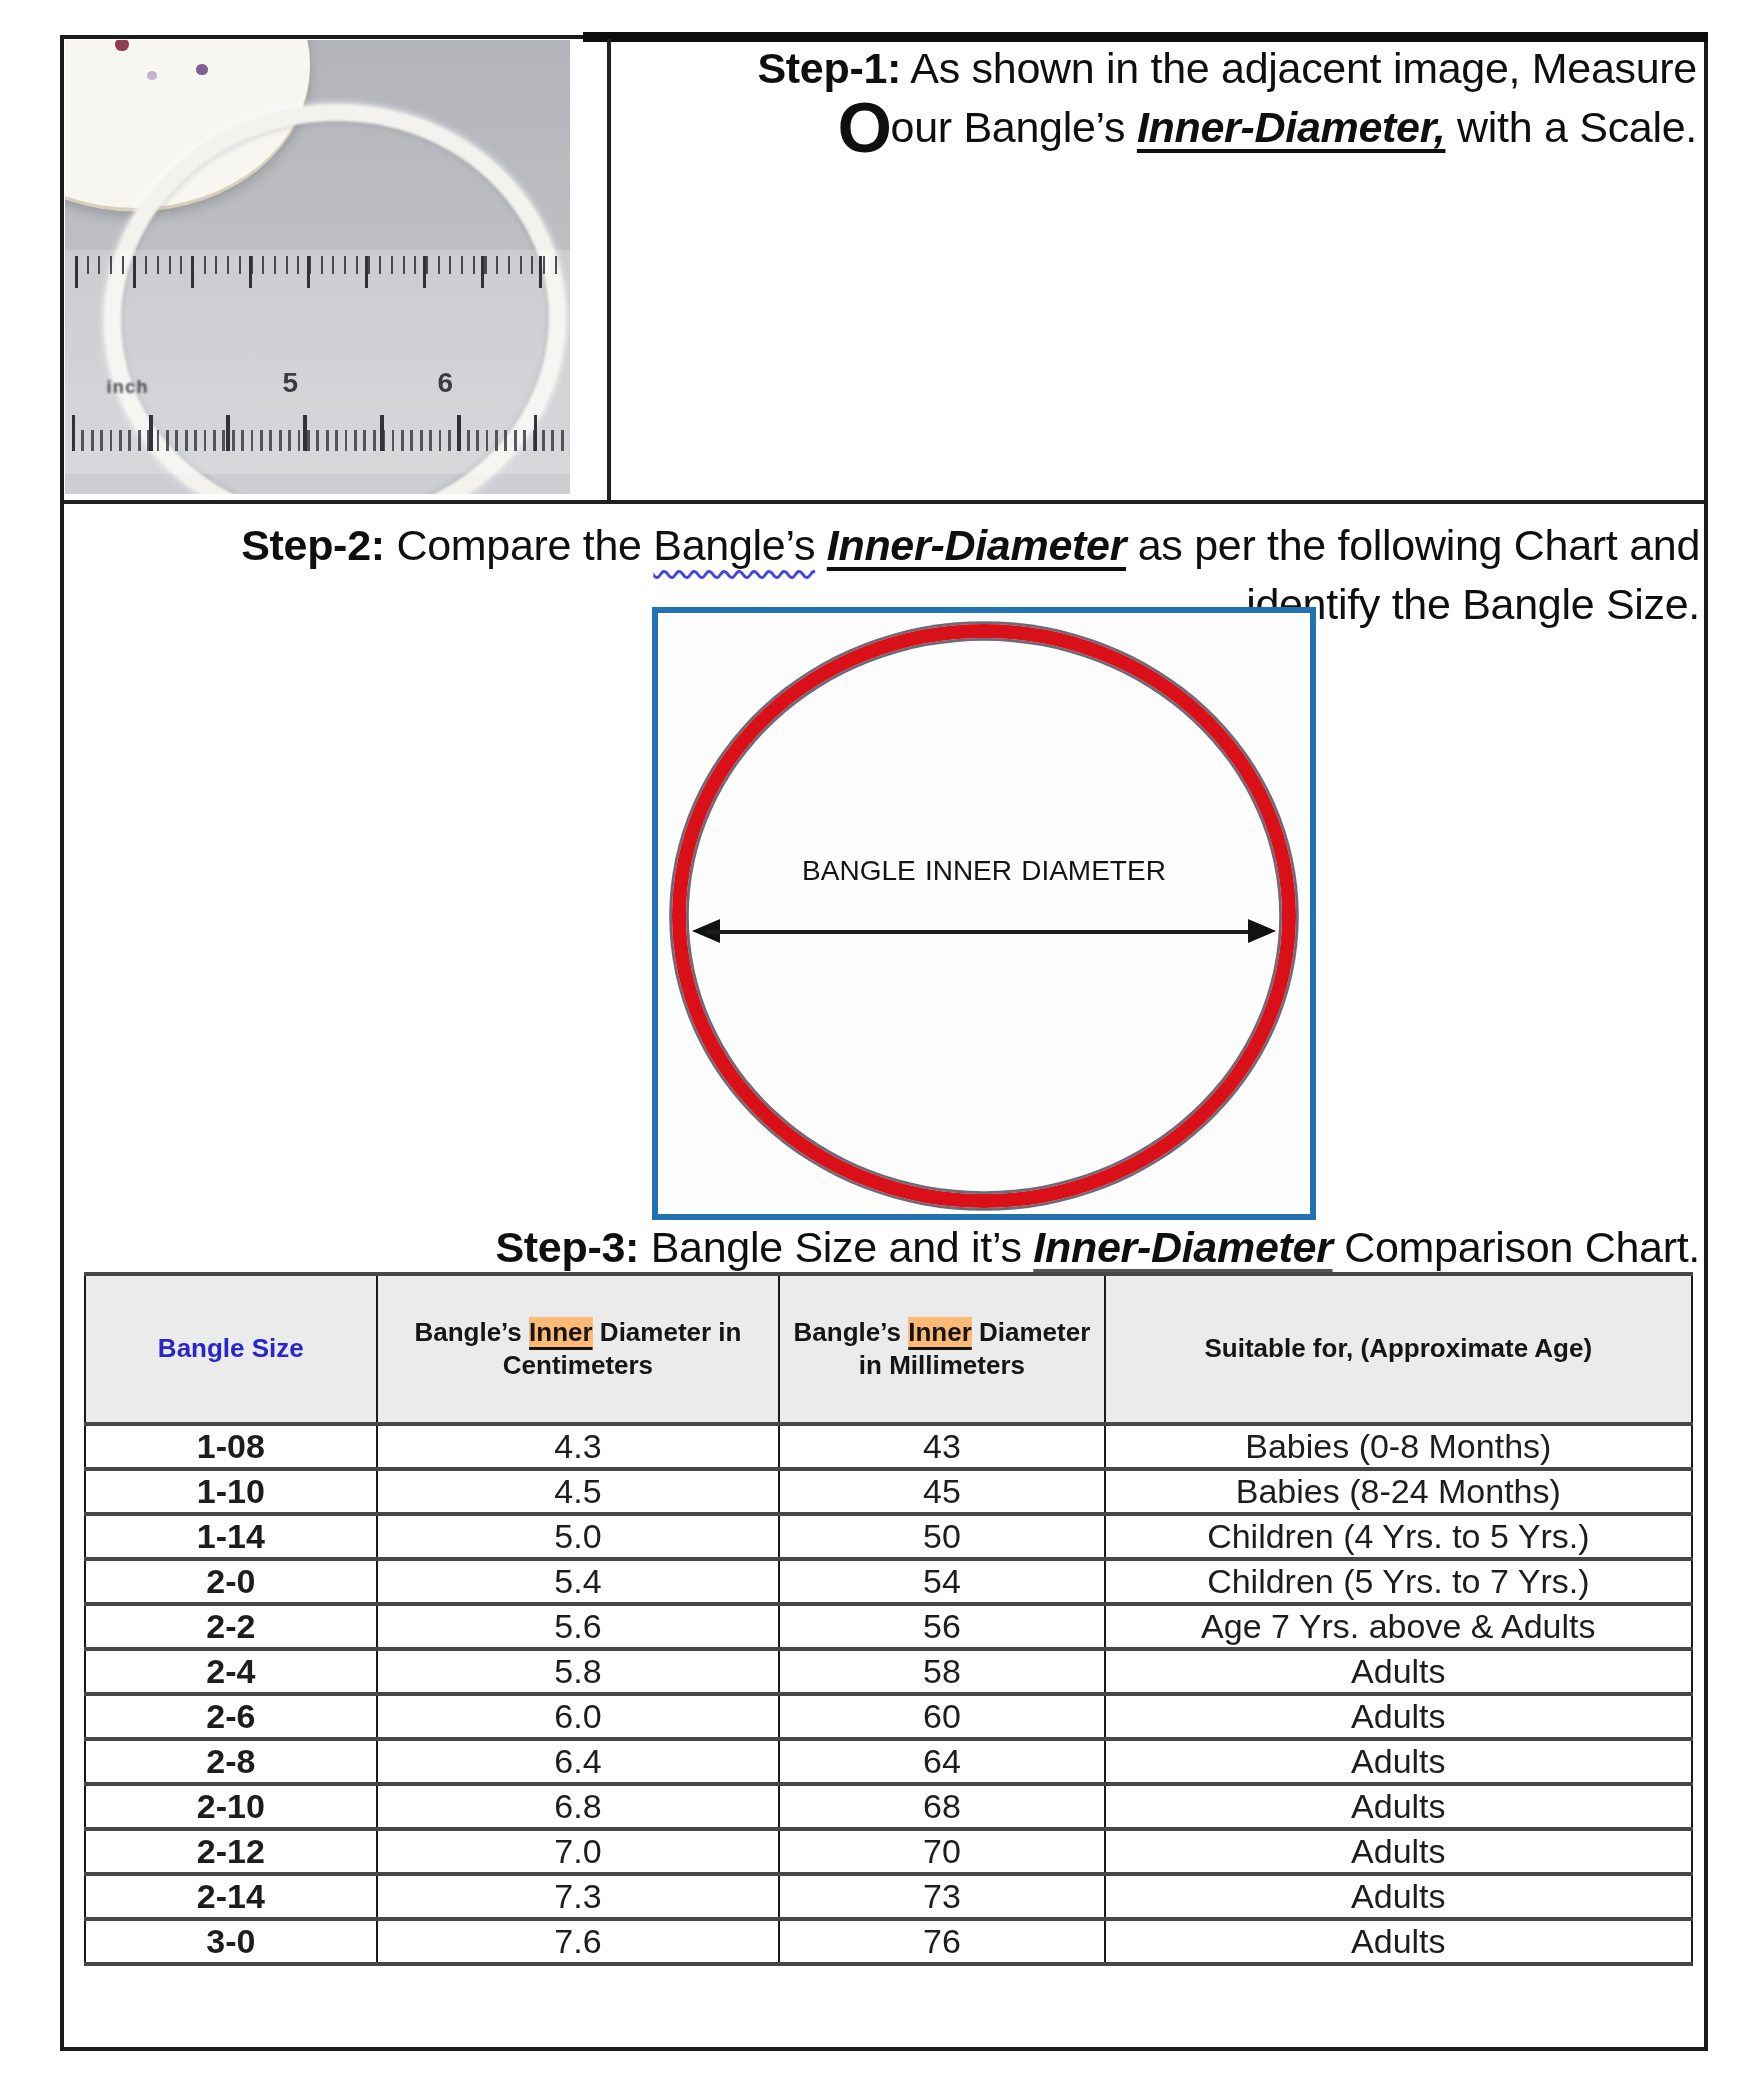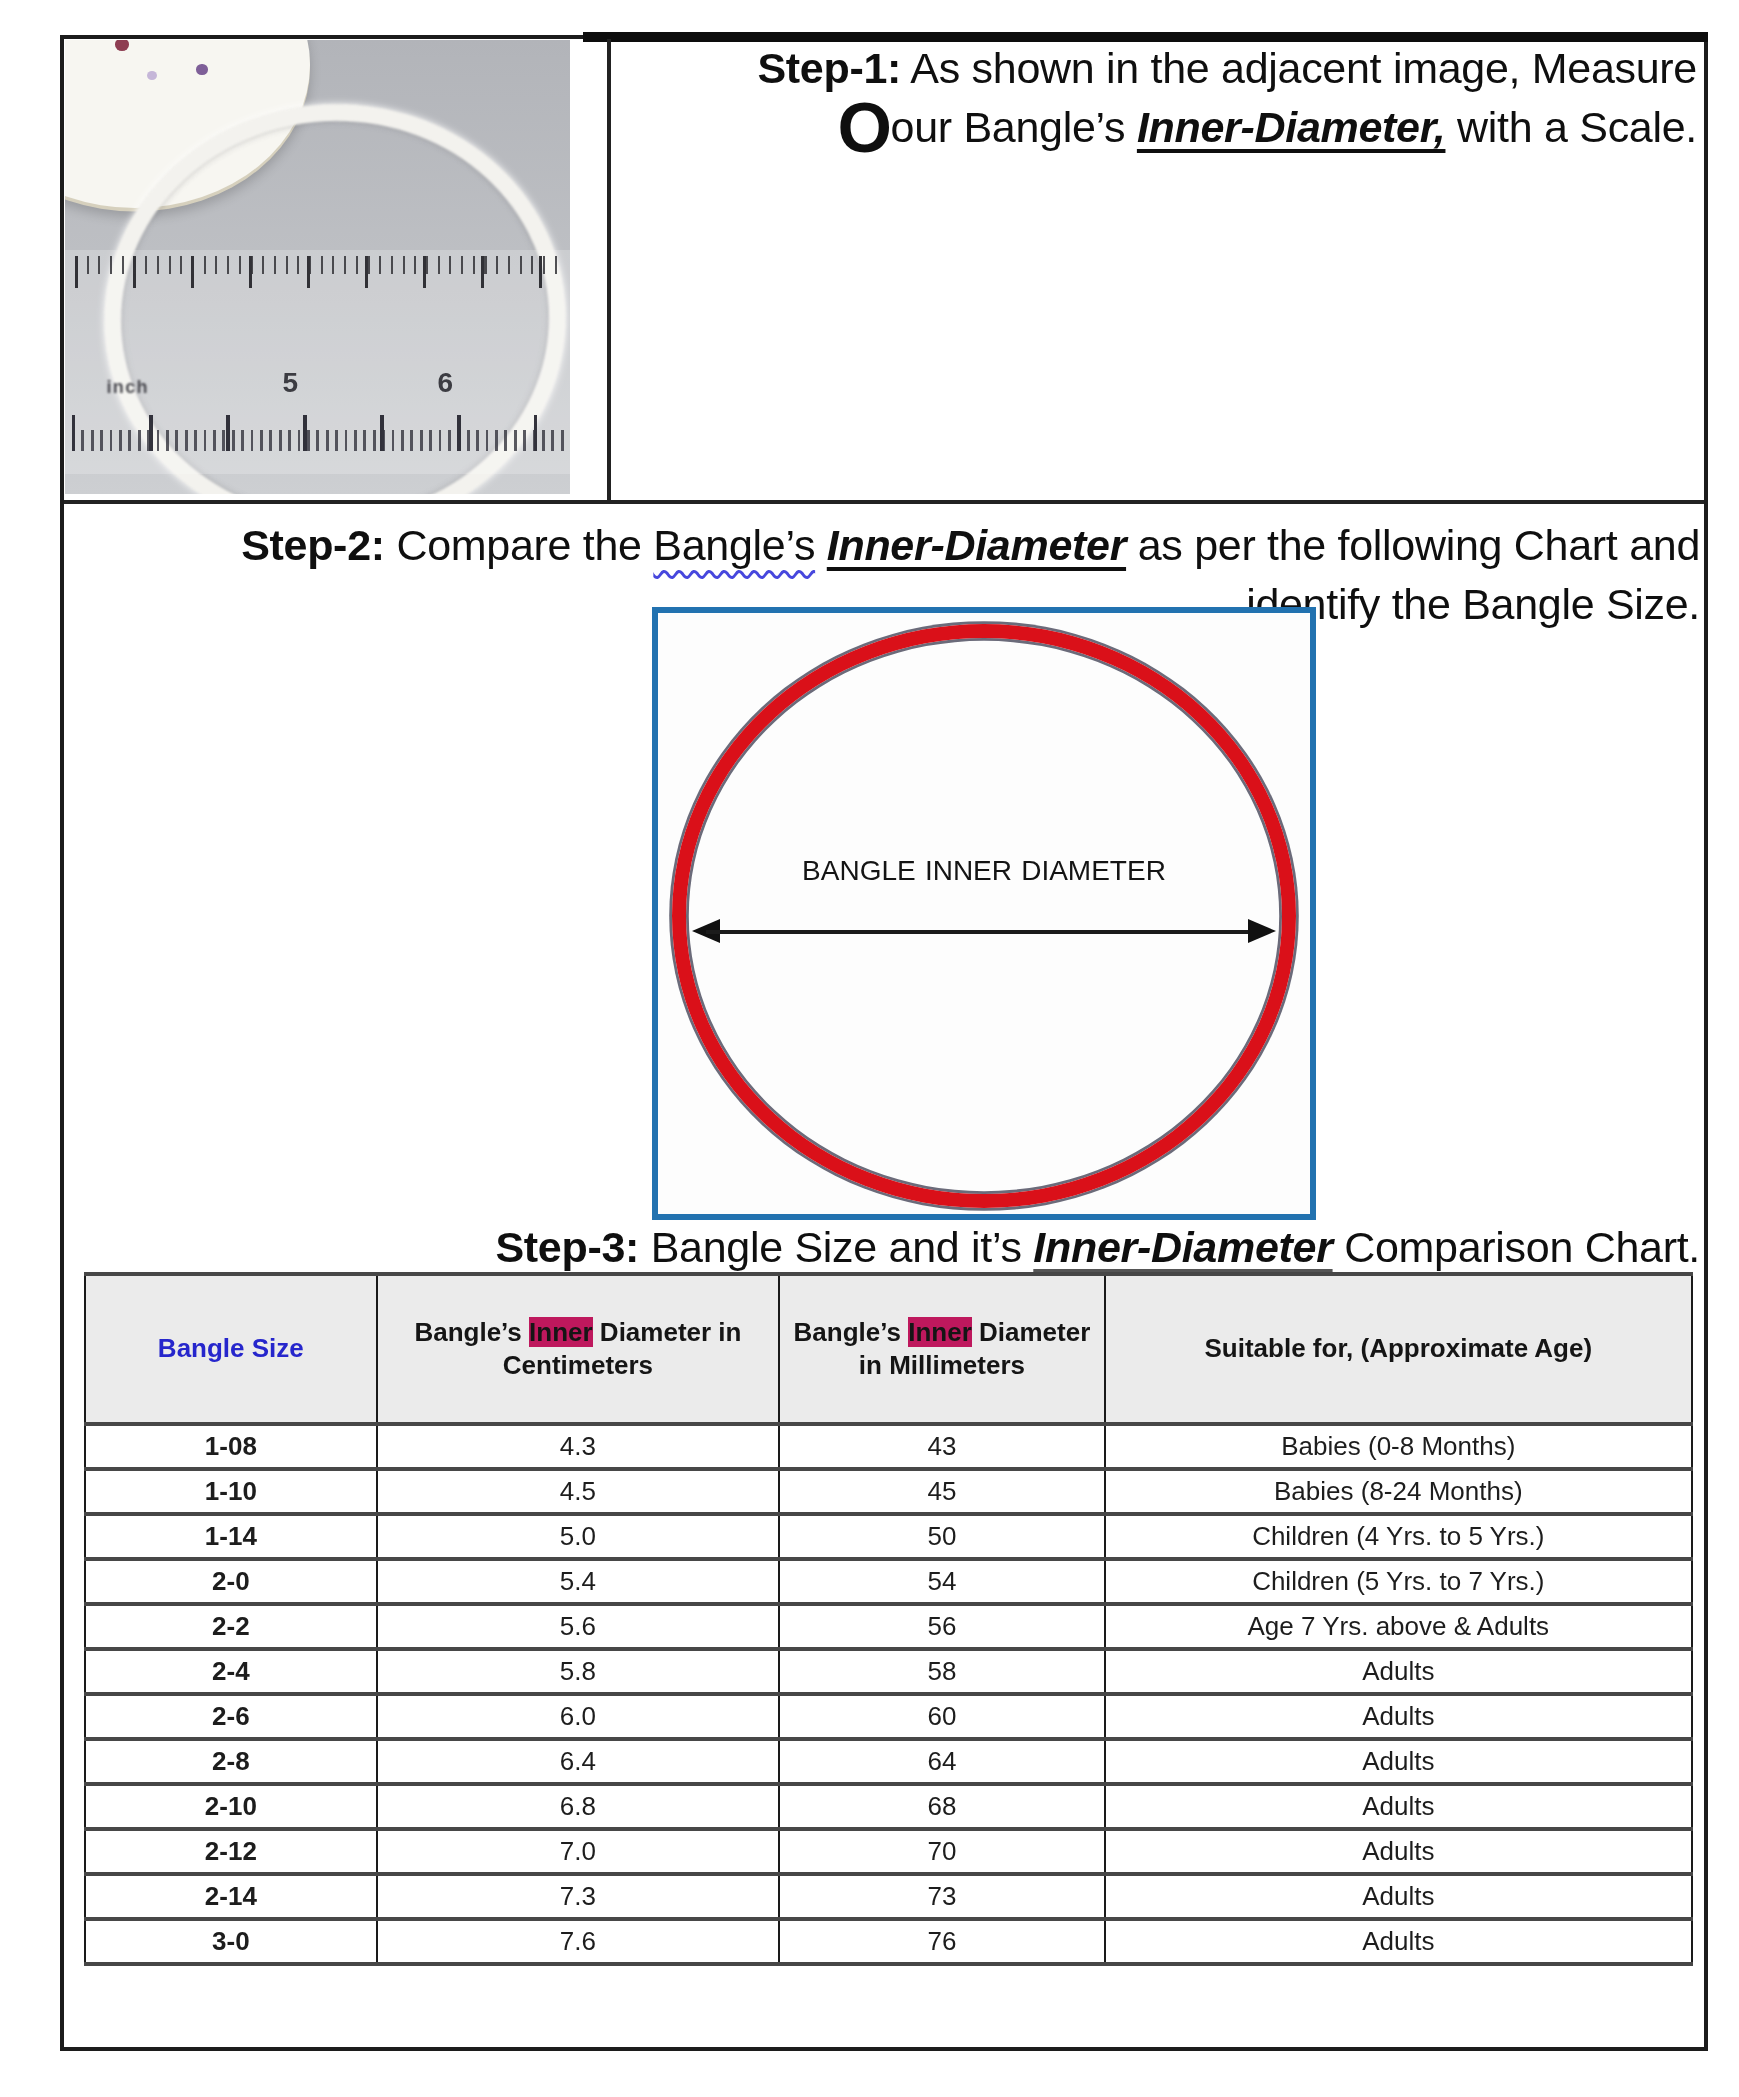--- a/index.html
+++ b/index.html
@@ -72,26 +72,26 @@
   
   .s3text{position:absolute;left:7px;top:1179px;width:1629px;}
   .s3text .em{text-decoration-color:#555;}
   .chart{position:absolute;left:19.6px;top:1233px;width:1609px;border-collapse:collapse;
          table-layout:fixed;background:#fff;border:2.8px solid #1a1a1a;}
   .chart th,.chart td{border-left:2.1px solid #1a1a1a;border-right:2.1px solid #1a1a1a;
          border-top:4.2px solid #474747;border-bottom:4.2px solid #474747;
          text-align:center;vertical-align:middle;}
   .chart th{background:#ebebeb;font-size:26px;font-weight:bold;line-height:33px;
             height:140px;padding:2.8px 8.4px;color:#151515;}
-  .chart td{font-size:26px;height:41px;line-height:39px;padding:0 3px;color:#1d1d1d;
+  .chart td{font-size:34px;height:41px;line-height:39px;padding:0 3px;color:#1d1d1d;
             overflow:hidden;white-space:nowrap;}
   .blue{color:#2626cc;}
   td.blue{font-weight:bold;}
   th.blue{color:#2626cc;}
-  .hl-yellow{background:#be185d;
+  .hl-yellow{background:#fdba74;text-decoration:underline;
              text-decoration-thickness:2.8px;text-underline-offset:5.6px;margin-top:20px;}
   .w1{width:18.2%;} .w2{width:25%;} .w3{width:20.3%;} .w4{width:36.5%;}
 </style>
 </head>
 <body>
 
 <div class="page">
   <div class="outer">
     <div class="top-accent"></div>
 

